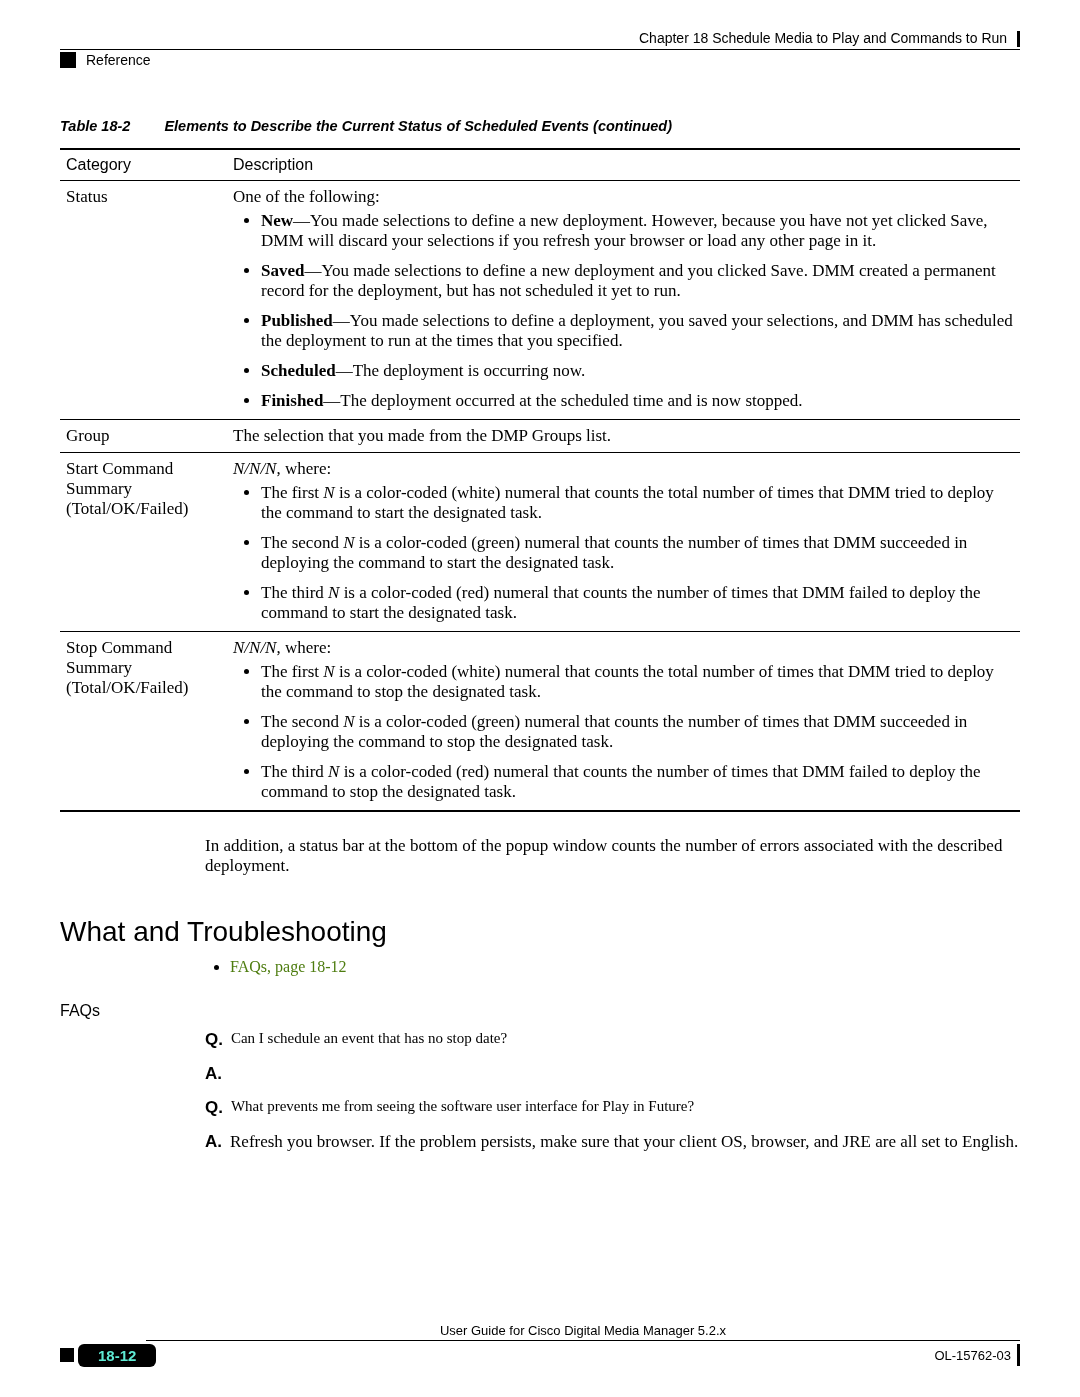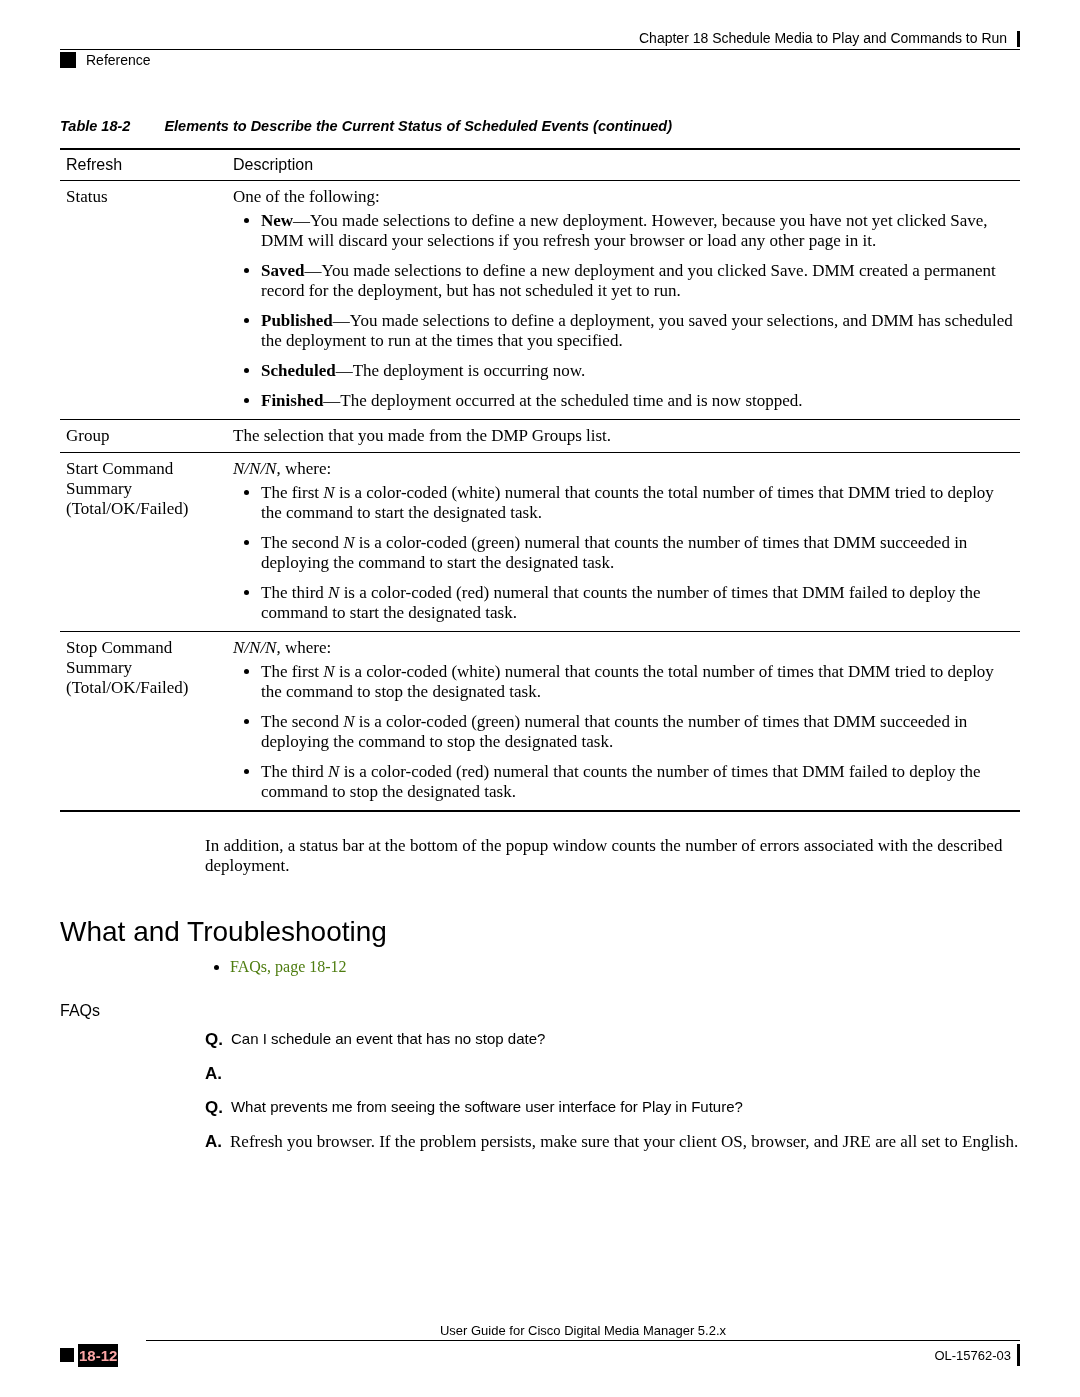--- a/index.html
+++ b/index.html
@@ -122,21 +122,21 @@
     display: flex;
     gap: 8px;
     margin-bottom: 14px;
   }
   .qa-label {
     font-family: Arial, Helvetica, sans-serif;
     font-weight: bold;
     flex: 0 0 auto;
   }
   .qa-q {
-    font-family: Liberation Sans, sans-serif;
+    font-family: Liberation Serif, serif;
     font-size: 15px;
   }
   .footer {
     position: absolute;
     left: 0; right: 0; bottom: 0;
   }
   .footer-title-row {
     border-bottom: 1px solid #000;
     font-family: Arial, Helvetica, sans-serif;
     font-size: 13px;
@@ -152,25 +152,26 @@
   }
   .foot-left-block {
     display: flex;
     align-items: center;
   }
   .foot-left-block .black-square {
     width: 14px; height: 14px; margin-right: 4px;
   }
   .page-badge {
     background: #000;
-    color: #fca5a5;
+    color: #5eead4;
     font-family: Arial, Helvetica, sans-serif;
     font-weight: bold;
     font-size: 15px;
-    padding: 3px 1px;
+    padding: 3px 20px;
+    border-radius: 6px;
   }
   .foot-right {
     margin-left: auto;
     font-family: Arial, Helvetica, sans-serif;
     font-size: 13px;
     display: flex;
     align-items: center;
   }
   .thin-bar {
     width: 3px;
@@ -197,21 +198,21 @@
   </div>
 
   <div class="table-caption">
     <span class="caption-label">Table 18-2</span>
     <span>Elements to Describe the Current Status of Scheduled Events (continued)</span>
   </div>
 
   <table class="main">
     <thead>
       <tr>
-        <td class="col-cat">Refresh</td>
+        <td class="col-cat">Category</td>
         <td>Description</td>
       </tr>
     </thead>
     <tbody>
       <tr>
         <td class="col-cat">Status</td>
         <td>
           <span>One of the following:</span>
           <ul class="cell-list">
             <li><span class="bold">New</span><span>—You made selections to define a new deployment. However, because you have not yet clicked Save, DMM will discard your selections if you refresh your browser or load any other page in it.</span></li>

